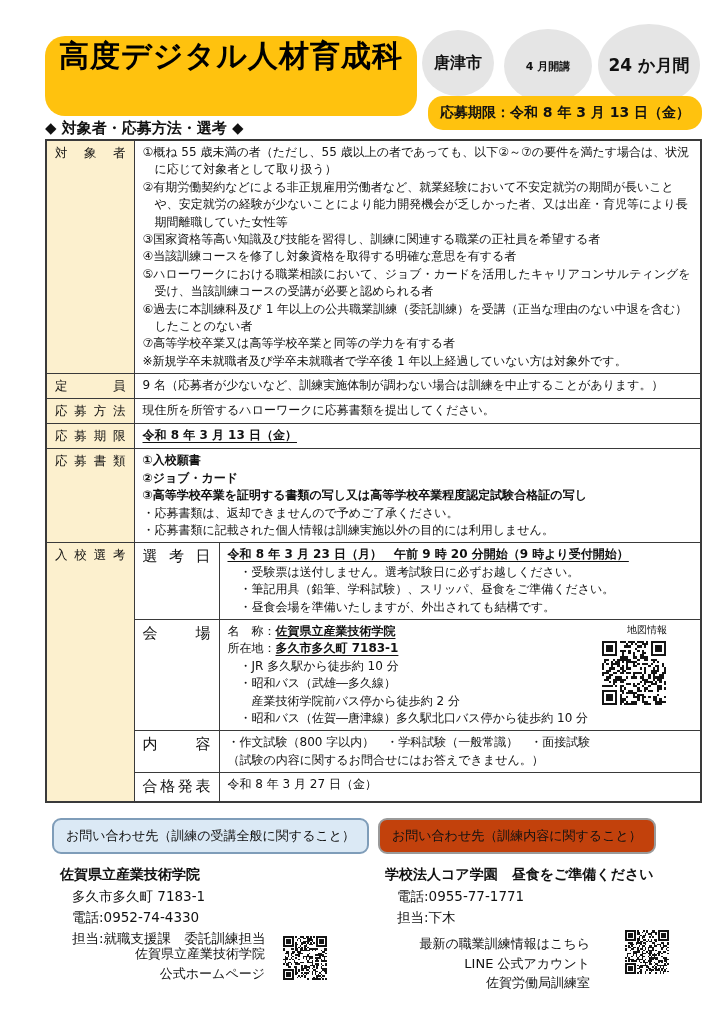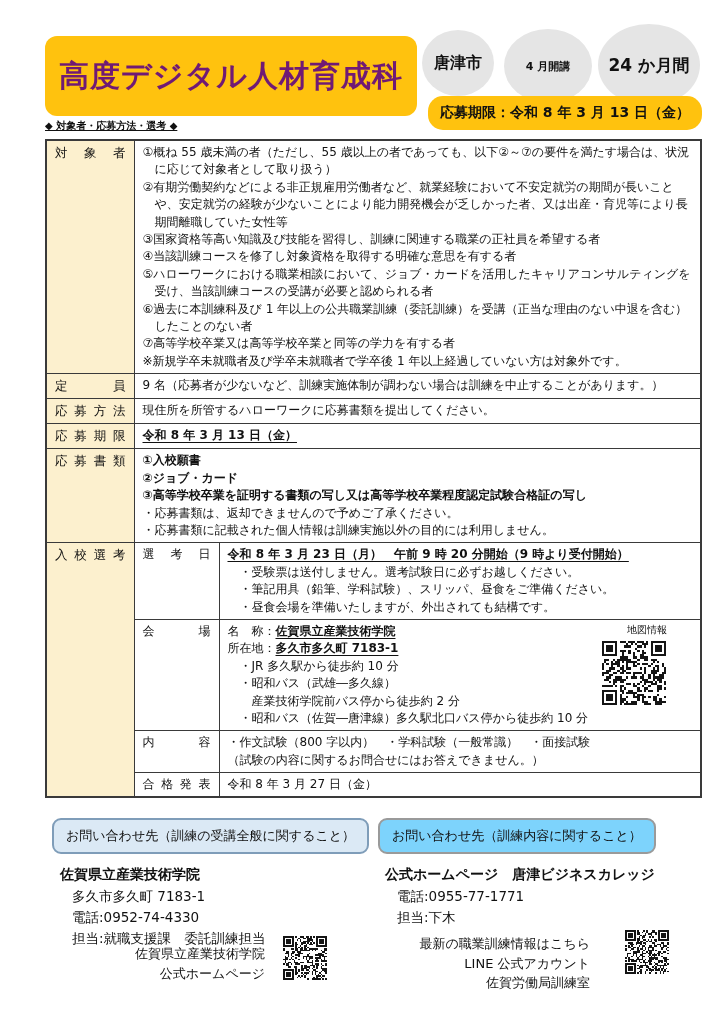--- a/index.html
+++ b/index.html
@@ -1,51 +1,51 @@
 <!DOCTYPE html>
 <html><head>
 <meta charset="utf-8">
 <style>
   html,body{margin:0;padding:0;background:#fff;}
   .page{position:relative;width:724px;height:1024px;background:#ffffff;overflow:hidden;
         font-family:"DejaVu Sans",sans-serif;color:#111;}
   
   .title-box{position:absolute;left:45px;top:36px;width:372px;height:80px;background:#FFC20E;
-             border-radius:12px;display:flex;align-items:center;justify-content:center;
-             font-size:30px;font-weight:bold;color:#701a75;letter-spacing:1px;}
+             border-radius:20px;display:flex;justify-content:center;
+             font-size:30px;font-weight:bold;color:#000000;letter-spacing:1px;}
   .bubble{position:absolute;background:#e5e5e5;border-radius:50%;display:flex;align-items:center;
           justify-content:center;font-weight:bold;font-size:16px;color:#111;text-align:center;}
   .bubble-1{left:422px;top:30px;width:72px;height:66px;}
   .bubble-2{left:504px;top:29px;width:88px;height:74px;font-size:11px;}
   .bubble-3{left:598px;top:24px;width:102px;height:82px;font-size:17px;}
   .deadline-pill{position:absolute;left:428px;top:96px;width:274px;height:34px;background:#FFC20E;
                  border-radius:15px;display:flex;align-items:center;justify-content:center;
                  font-weight:bold;font-size:14px;color:#111;}
-  .section-heading{position:absolute;left:45px;top:119px;font-size:10px;font-weight:bold;color:#111;text-decoration:underline;}
+  .section-heading{position:absolute;left:45px;top:119px;font-size:15px;font-weight:bold;color:#111;}
   
   table.main{position:absolute;left:45px;top:139px;width:657px;border-collapse:collapse;
              border:2px solid #3a3a3a;font-size:12px;line-height:1.45;}
   table.main td{border:1px solid #3a3a3a;padding:3px 8px;vertical-align:top;}
   td.lbl{background:#FCF0CE;font-size:12.5px;padding-top:5px;
          text-align:justify;text-align-last:justify;}
-  td.sublbl{background:#fff;font-size:12px;padding-top:5px;
+  td.sublbl{background:#fff;font-size:15px;padding-top:5px;
             text-align:justify;text-align-last:justify;}
   td.vm{vertical-align:middle;padding-top:3px;font-family:Liberation Serif, serif;}
   .hang{padding-left:1em;text-indent:-1em;margin:0;}
   .b{font-weight:bold;}
   .ul{text-decoration:underline;text-underline-offset:3px;}
   .ind1{margin-left:1em;}
   .ind2{margin-left:2em;}
   .map-block{float:right;width:90px;text-align:center;font-size:10px;margin-left:6px;}
   .map-block .qr{width:64px;height:64px;margin-top:4px;}
   
   .contact-heading{position:absolute;top:818px;border-radius:9px;padding:7px 12px;
                    font-size:13px;color:#111;white-space:nowrap;}
   .contact-heading.blue{left:52px;background:#DBE9F5;border:2px solid #7F9DB9;}
-  .contact-heading.cream{left:378px;background:#7dd3fc;border:2px solid #9a9a9a;}
+  .contact-heading.cream{left:378px;background:#c2410c;border:2px solid #9a9a9a;}
   .contact-block{position:absolute;top:864px;font-size:13.5px;line-height:1.55;}
   .contact-block.left{left:60px;}
   .contact-block.right{left:385px;}
   .contact-name{font-weight:bold;font-size:14px;}
   .contact-line{padding-left:12px;}
   
   .footer-caption{position:absolute;text-align:right;font-size:13px;line-height:1.5;color:#111;}
   .footer-caption.fl{left:105px;top:944px;width:160px;}
   .footer-caption.fr{left:400px;top:934px;width:190px;}
   .qr{display:block;}
@@ -460,21 +460,21 @@
   <div class="contact-heading blue">お問い合わせ先（訓練の受講全般に関すること）</div>
   <div class="contact-heading cream">お問い合わせ先（訓練内容に関すること）</div>
 
   <div class="contact-block left">
     <div class="contact-name">佐賀県立産業技術学院</div>
     <div class="contact-line">多久市多久町 7183-1</div>
     <div class="contact-line">電話:0952-74-4330</div>
     <div class="contact-line">担当:就職支援課　委託訓練担当</div>
   </div>
   <div class="contact-block right">
-    <div class="contact-name">公式ホームページ　唐津ビジネスカレッジ</div>
+    <div class="contact-name">学校法人コア学園　昼食をご準備ください</div>
     <div class="contact-line">電話:0955-77-1771</div>
     <div class="contact-line">担当:下木</div>
   </div>
 
   <div class="footer-caption fl">
     <div>佐賀県立産業技術学院</div>
     <div>公式ホームページ</div>
   </div>
   <svg class="qr qr-footer qr-fl" viewBox="0 0 29 29" shape-rendering="crispEdges">
       <rect width="29" height="29" fill="#fff"></rect>

